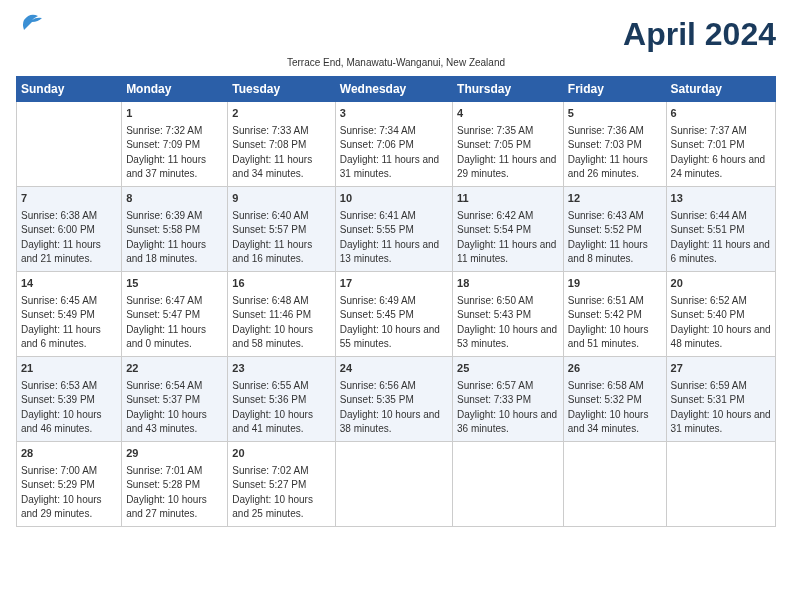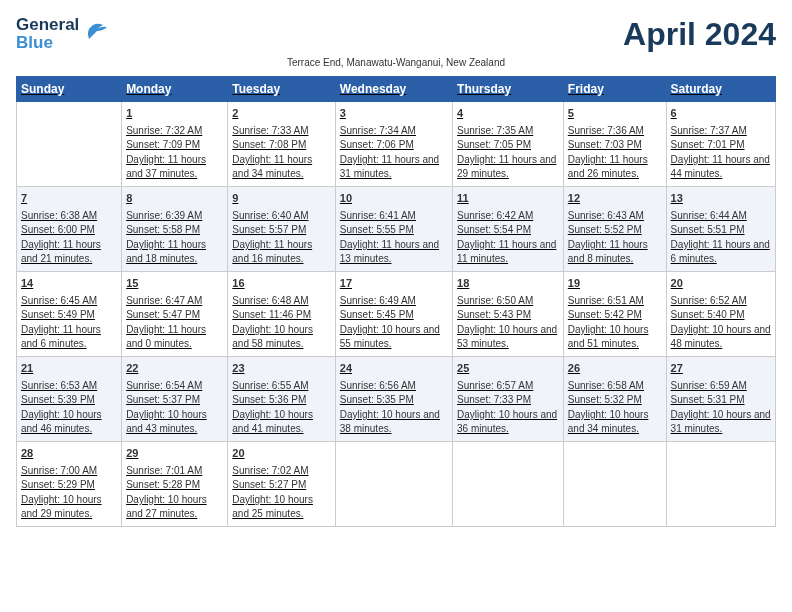--- a/index.html
+++ b/index.html
@@ -32,21 +32,20 @@
     .location {
       font-size: 10px;
       color: #333;
       text-align: center;
       margin-bottom: 8px;
     }
     table {
       width: 100%;
       border-collapse: collapse;
       font-size: 10.5px;
-      text-decoration: underline;
     }
     th {
       background-color: #2b5fa8;
       color: #fff;
       padding: 5px 4px;
       text-align: left;
       font-size: 12px;
       font-weight: bold;
       border: 1px solid #2b5fa8;
     }
@@ -75,24 +74,20 @@
     .row-white td {
       background-color: #fff;
     }
   </style>
 </head>
 <body>
 
 <div class="header">
   <div class="logo">
     <div style="display:flex;align-items:center;gap:2px;">
-      <div style="display:flex;flex-direction:column;line-height:1.05;">
-        <span style="font-size:17px;font-weight:bold;color:#1a3a5c;">General</span>
-        <span style="font-size:17px;font-weight:bold;color:#3a8fd4;">Blue</span>
-      </div>
       <svg width="28" height="22" viewBox="0 0 28 22" style="margin-top:-4px;">
         <path d="M8 8 Q14 0 22 4 Q18 6 16 8 Q20 5 26 6 Q22 10 16 10 Q12 14 8 18 Q6 12 8 8Z" fill="#3a8fd4"></path>
       </svg>
     </div>
   </div>
   <div class="title-section">
     <div class="month-title">April 2024</div>
   </div>
 </div>
 
@@ -111,21 +106,21 @@
       </tr>
   </thead>
   <tbody id="calendar-body">
       <tr class="row-white">
         <td class="empty"></td>
         <td><span class="day-num">1</span><span>Sunrise: 7:32 AM</span><br><span>Sunset: 7:09 PM</span><br><span>Daylight: 11 hours and 37 minutes.</span></td>
         <td><span class="day-num">2</span><span>Sunrise: 7:33 AM</span><br><span>Sunset: 7:08 PM</span><br><span>Daylight: 11 hours and 34 minutes.</span></td>
         <td><span class="day-num">3</span><span>Sunrise: 7:34 AM</span><br><span>Sunset: 7:06 PM</span><br><span>Daylight: 11 hours and 31 minutes.</span></td>
         <td><span class="day-num">4</span><span>Sunrise: 7:35 AM</span><br><span>Sunset: 7:05 PM</span><br><span>Daylight: 11 hours and 29 minutes.</span></td>
         <td><span class="day-num">5</span><span>Sunrise: 7:36 AM</span><br><span>Sunset: 7:03 PM</span><br><span>Daylight: 11 hours and 26 minutes.</span></td>
-        <td><span class="day-num">6</span><span>Sunrise: 7:37 AM</span><br><span>Sunset: 7:01 PM</span><br><span>Daylight: 11 hours and 44 minutes.</span></td>
+        <td><span class="day-num">6</span><span>Sunrise: 7:37 AM</span><br><span>Sunset: 7:01 PM</span><br><span>Daylight: 6 hours and 24 minutes.</span></td>
       </tr>
       <tr class="row-shaded">
         <td><span class="day-num">7</span><span>Sunrise: 6:38 AM</span><br><span>Sunset: 6:00 PM</span><br><span>Daylight: 11 hours and 21 minutes.</span></td>
         <td><span class="day-num">8</span><span>Sunrise: 6:39 AM</span><br><span>Sunset: 5:58 PM</span><br><span>Daylight: 11 hours and 18 minutes.</span></td>
         <td><span class="day-num">9</span><span>Sunrise: 6:40 AM</span><br><span>Sunset: 5:57 PM</span><br><span>Daylight: 11 hours and 16 minutes.</span></td>
         <td><span class="day-num">10</span><span>Sunrise: 6:41 AM</span><br><span>Sunset: 5:55 PM</span><br><span>Daylight: 11 hours and 13 minutes.</span></td>
         <td><span class="day-num">11</span><span>Sunrise: 6:42 AM</span><br><span>Sunset: 5:54 PM</span><br><span>Daylight: 11 hours and 11 minutes.</span></td>
         <td><span class="day-num">12</span><span>Sunrise: 6:43 AM</span><br><span>Sunset: 5:52 PM</span><br><span>Daylight: 11 hours and 8 minutes.</span></td>
         <td><span class="day-num">13</span><span>Sunrise: 6:44 AM</span><br><span>Sunset: 5:51 PM</span><br><span>Daylight: 11 hours and 6 minutes.</span></td>
       </tr>

